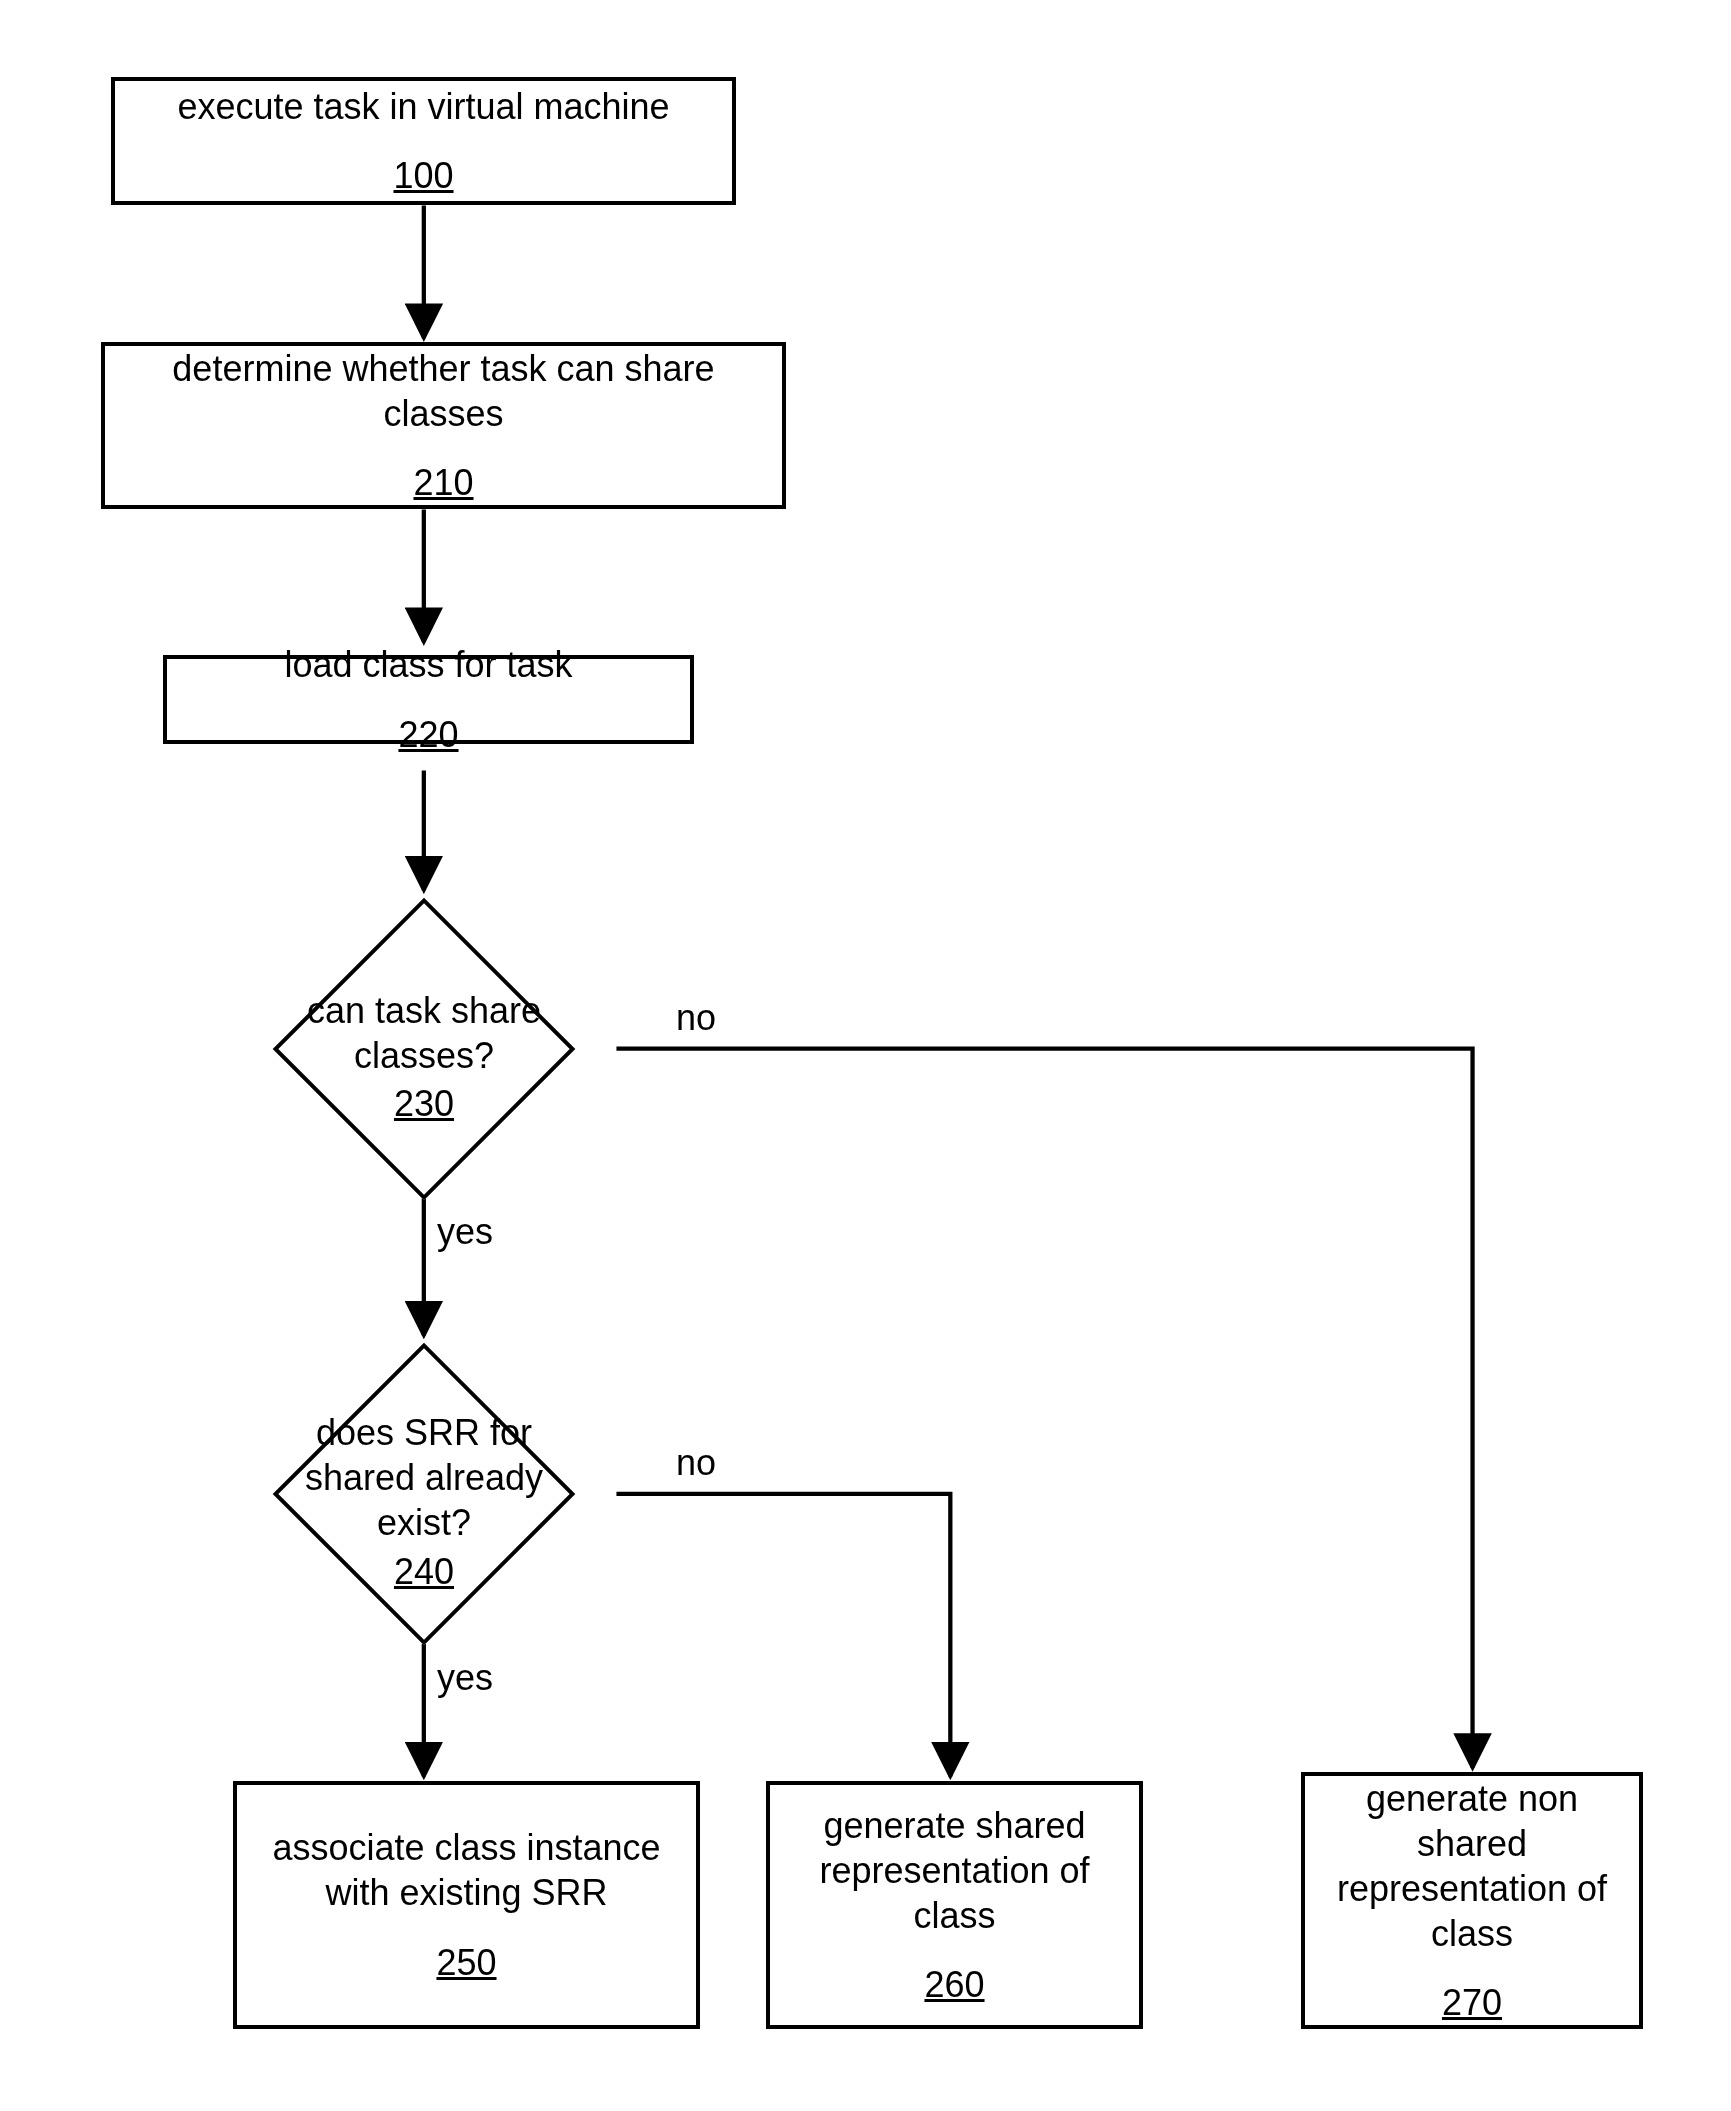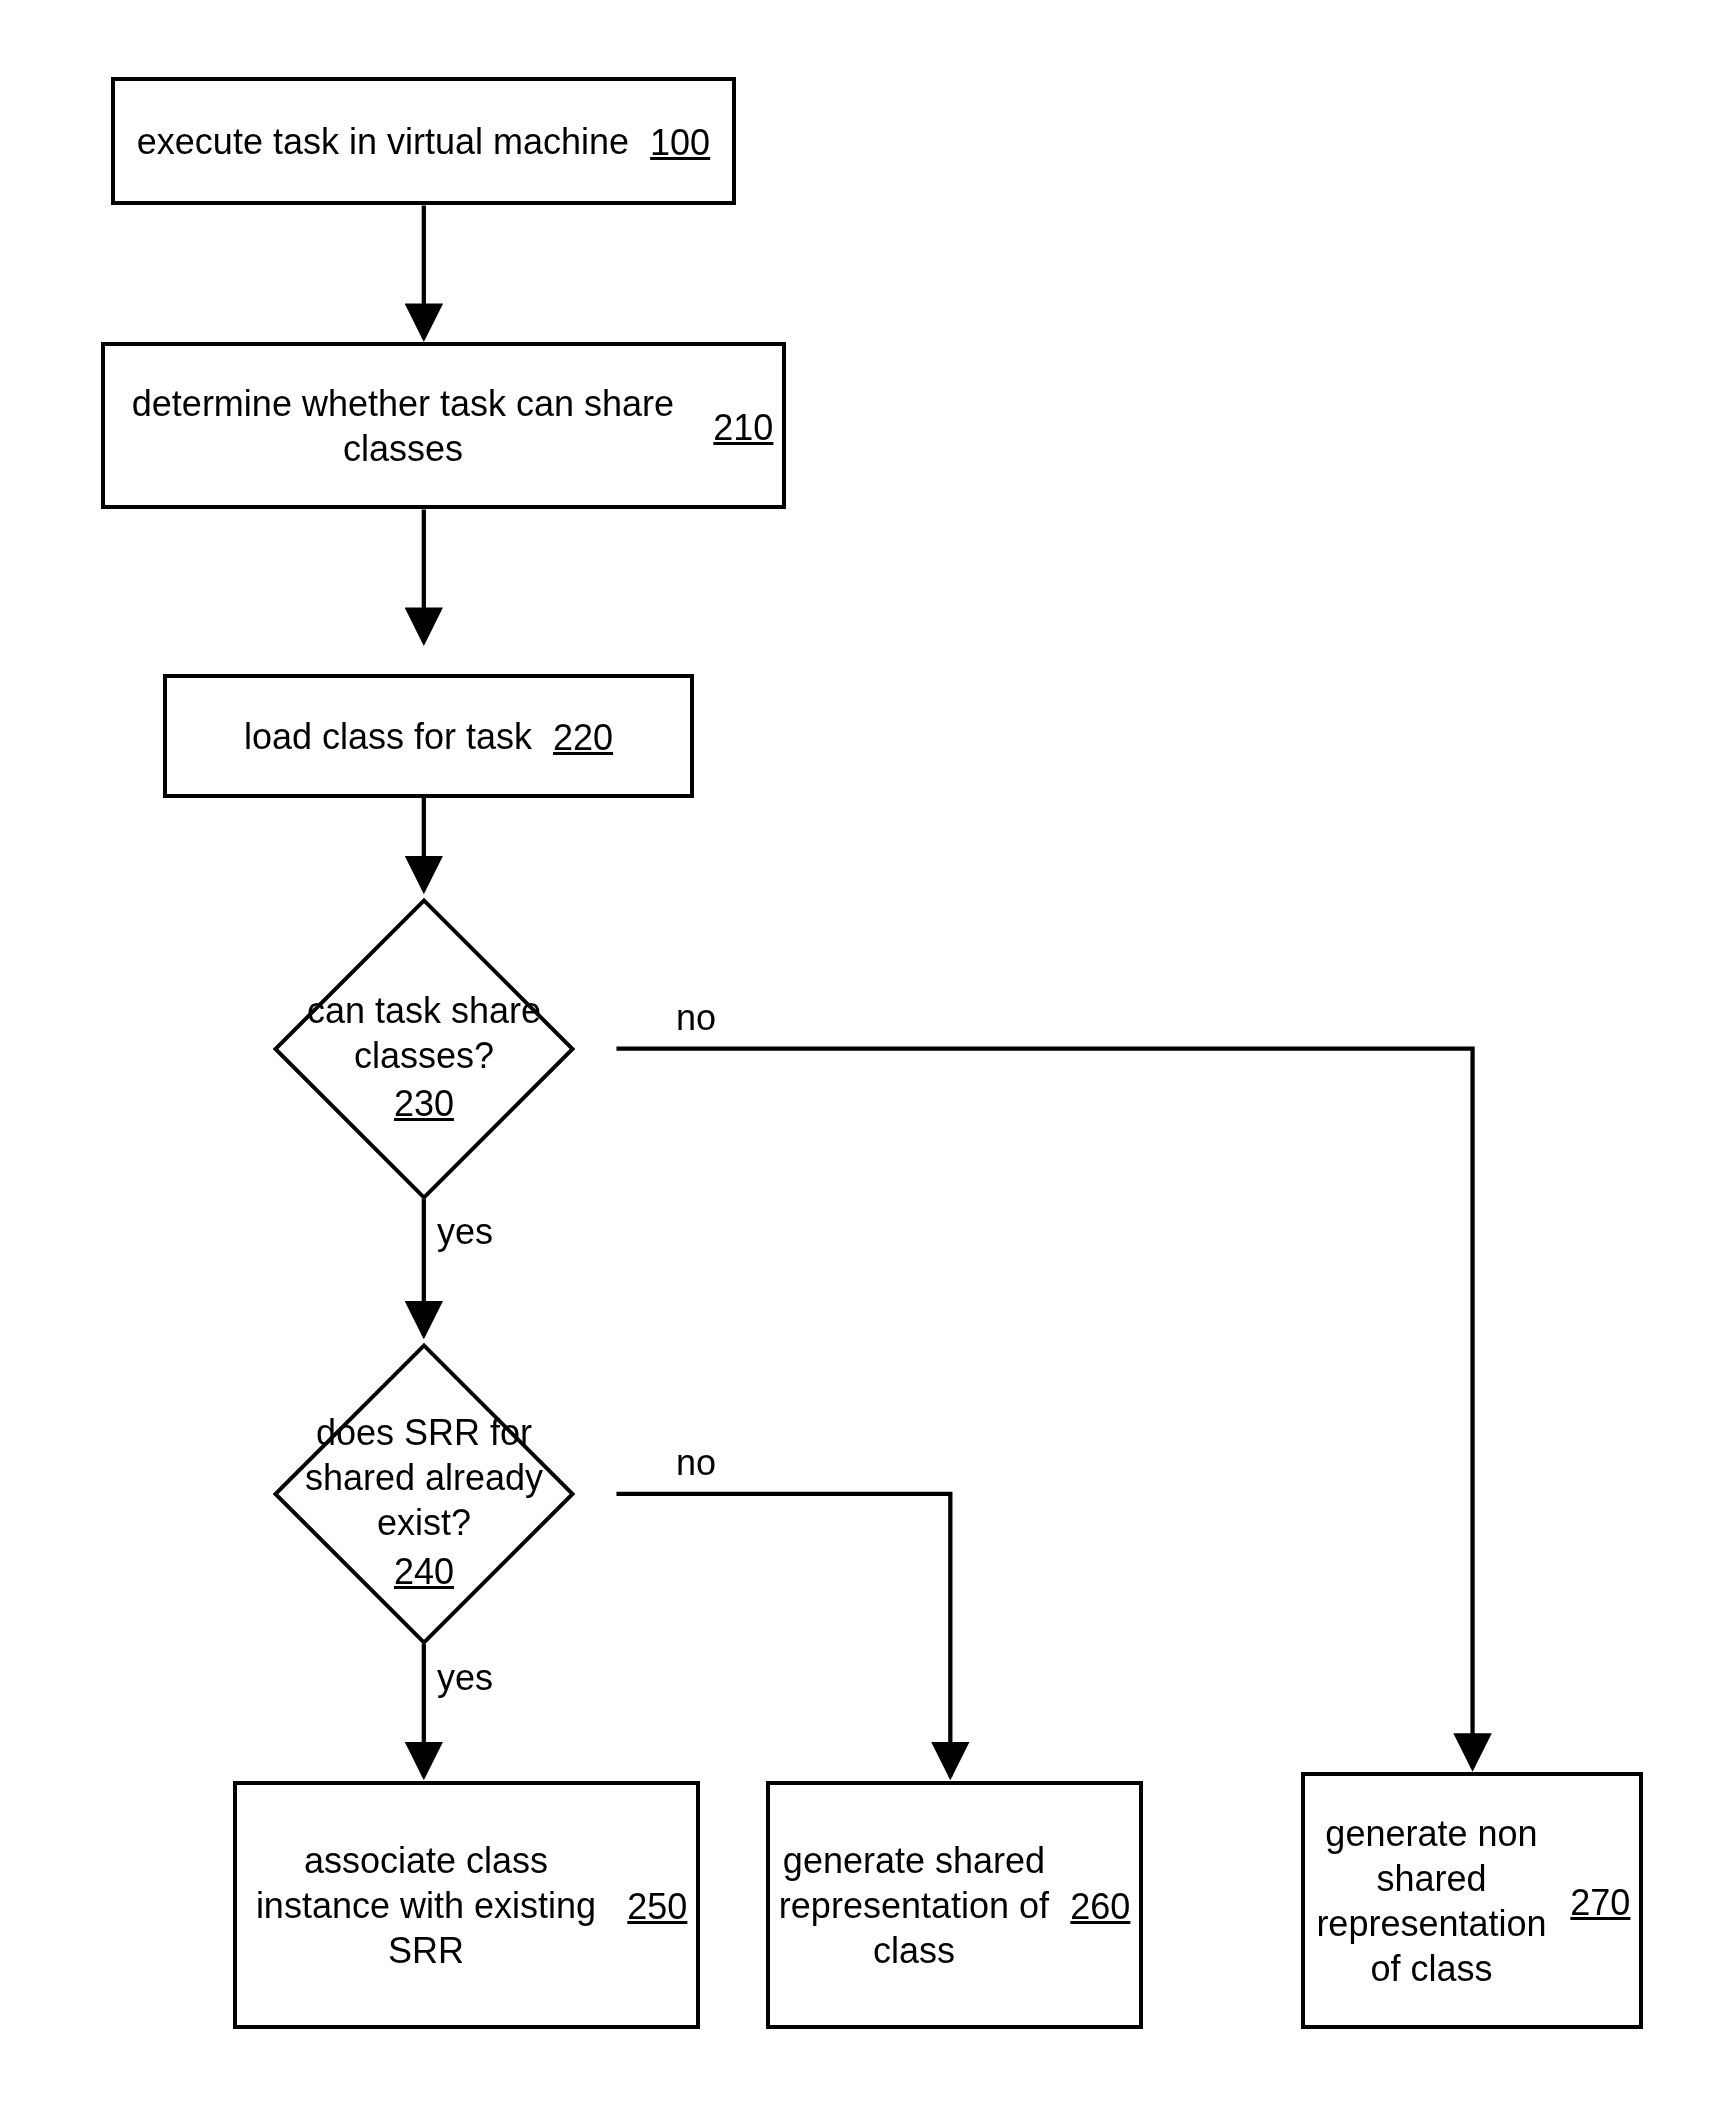--- a/index.html
+++ b/index.html
@@ -12,21 +12,21 @@
   .canvas {
     position: relative;
     width: 1732px;
     height: 2112px;
   }
   .box {
     position: absolute;
     border: 4.3px solid #000;
     background: #fff;
     display: flex;
-    flex-direction: row;
+    flex-direction: column;
     align-items: center;
     justify-content: center;
     text-align: center;
     font-size: 36px;
     line-height: 1.25;
     padding: 8.6px;
     gap: 21px;
   }
   .ref {
     text-decoration: underline;
@@ -101,21 +101,21 @@
   <div class="box" style="left:111px; top:77px; width:625px; height:128px;">
     <div>execute task in virtual machine</div>
     <div class="ref">100</div>
   </div>
 
   <div class="box" style="left:81px; top:342px; width:685px; height:167px;margin-left:20px;">
     <div>determine whether task can share classes</div>
     <div class="ref">210</div>
   </div>
 
-  <div class="box" style="left:163px; top:674px; width:531px; height:124px;">
+  <div class="box" style="left:163px; top:655px; width:531px; height:89px;">
     <div>load class for task</div>
     <div class="ref">220</div>
   </div>
 
   <div class="diamond-wrap" style="left:317px; top:942px; width:214px; height:214px;">
     <div class="diamond"></div>
     <div class="diamond-content">
       <div>can task share classes?</div>
       <div class="ref">230</div>
     </div>

